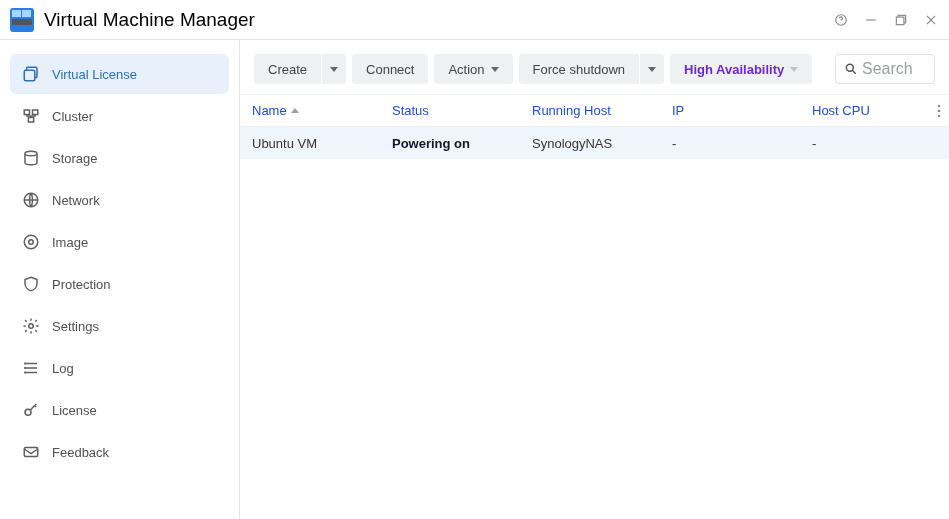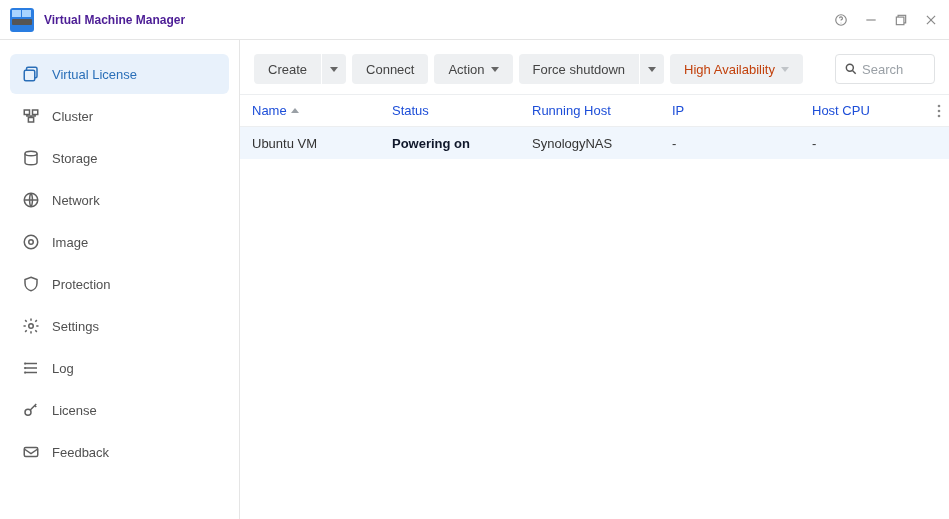--- a/index.html
+++ b/index.html
@@ -31,21 +31,21 @@
     padding: 2px;
     gap: 1px;
     align-content: flex-start;
   }
   .app-icon span {
     width: 9px; height: 7px; background: #a8d4ff; display: block;
   }
   .app-icon .kbd {
     width: 20px; height: 6px; background: #555; border-radius: 1px; margin-top:1px;
   }
-  .titlebar-title { font-weight: 700; color: #4c1d95; font-size: 12px; }
+  .titlebar-title { font-weight: 400; color: #000000; font-size: 19px; }
   .titlebar-spacer { flex: 1; }
   .win-controls { display: flex; align-items: center; gap: 14px; color: #888; }
   .win-controls > * { cursor: pointer; display:flex; align-items:center; justify-content:center; width:16px; height:16px;}
   .body {
     display: flex;
     height: calc(100% - 40px);
   }
   .sidebar {
     width: 240px;
     border-right: 1px solid #e5e5e5;
@@ -88,21 +88,21 @@
     border-radius: 4px;
     padding: 3px 14px;
     height: 30px;
     font-size: 13px;
     color: #444;
     cursor: pointer;
     display: inline-flex;
     align-items: center;
     gap: 6px;
   }
-  .btn.disabled { color: #c2410c; cursor: default; }
+  .btn.disabled { color: #6d28d9; cursor: default; font-weight: bold; }
   .btn-split {
     display: inline-flex;
   }
   .btn-split .btn:first-child { border-radius: 4px 0 0 4px; }
   .btn-split .btn.caret { border-radius: 0 4px 4px 0; padding: 0 8px; margin-left: 1px; }
   .caret-down {
     width: 0; height: 0;
     border-left: 4px solid transparent;
     border-right: 4px solid transparent;
     border-top: 5px solid #666;
@@ -113,21 +113,21 @@
     margin-left: auto;
     display: flex;
     align-items: center;
     border: 1px solid #e0e2e4;
     border-radius: 4px;
     height: 30px;
     padding: 0 8px;
     min-width: 100px;
   }
   .search-wrap input {
-    border: none; outline: none; font-size: 13px; width: 60px; color:#444;
+    border: none; outline: none; font-size: 16px; width: 60px; color:#444;
   }
   .search-wrap input::placeholder { color: #9aa0a6; }
   .table {
     border-top: 1px solid #eceef0;
   }
   .thead, .trow {
     display: flex;
     align-items: center;
     height: 32px;
   }

